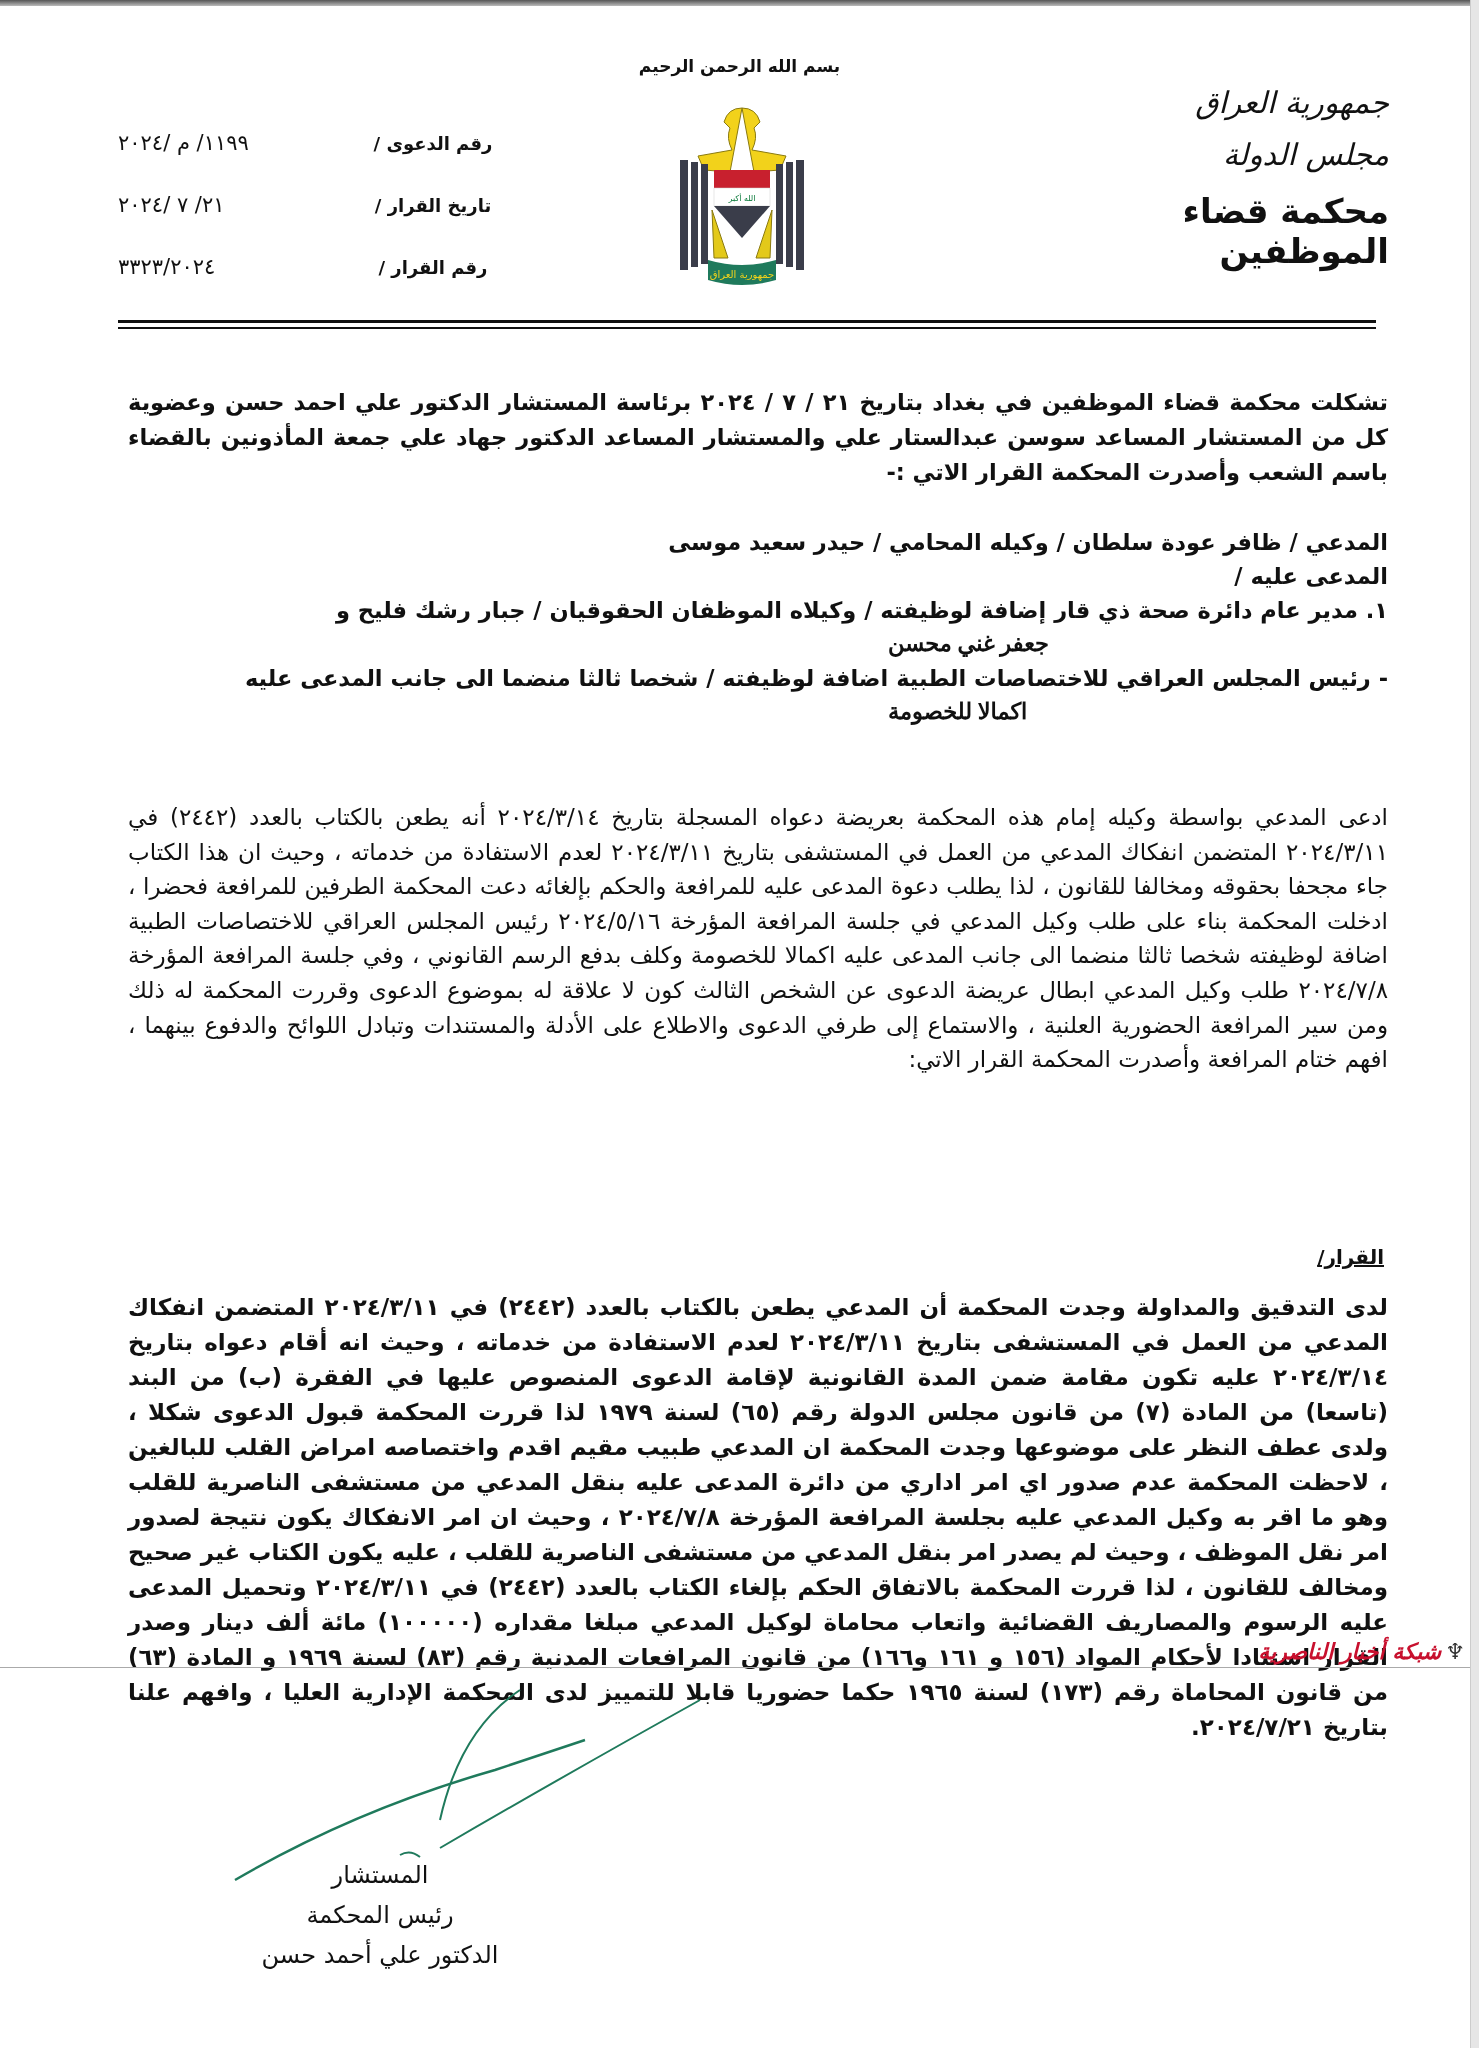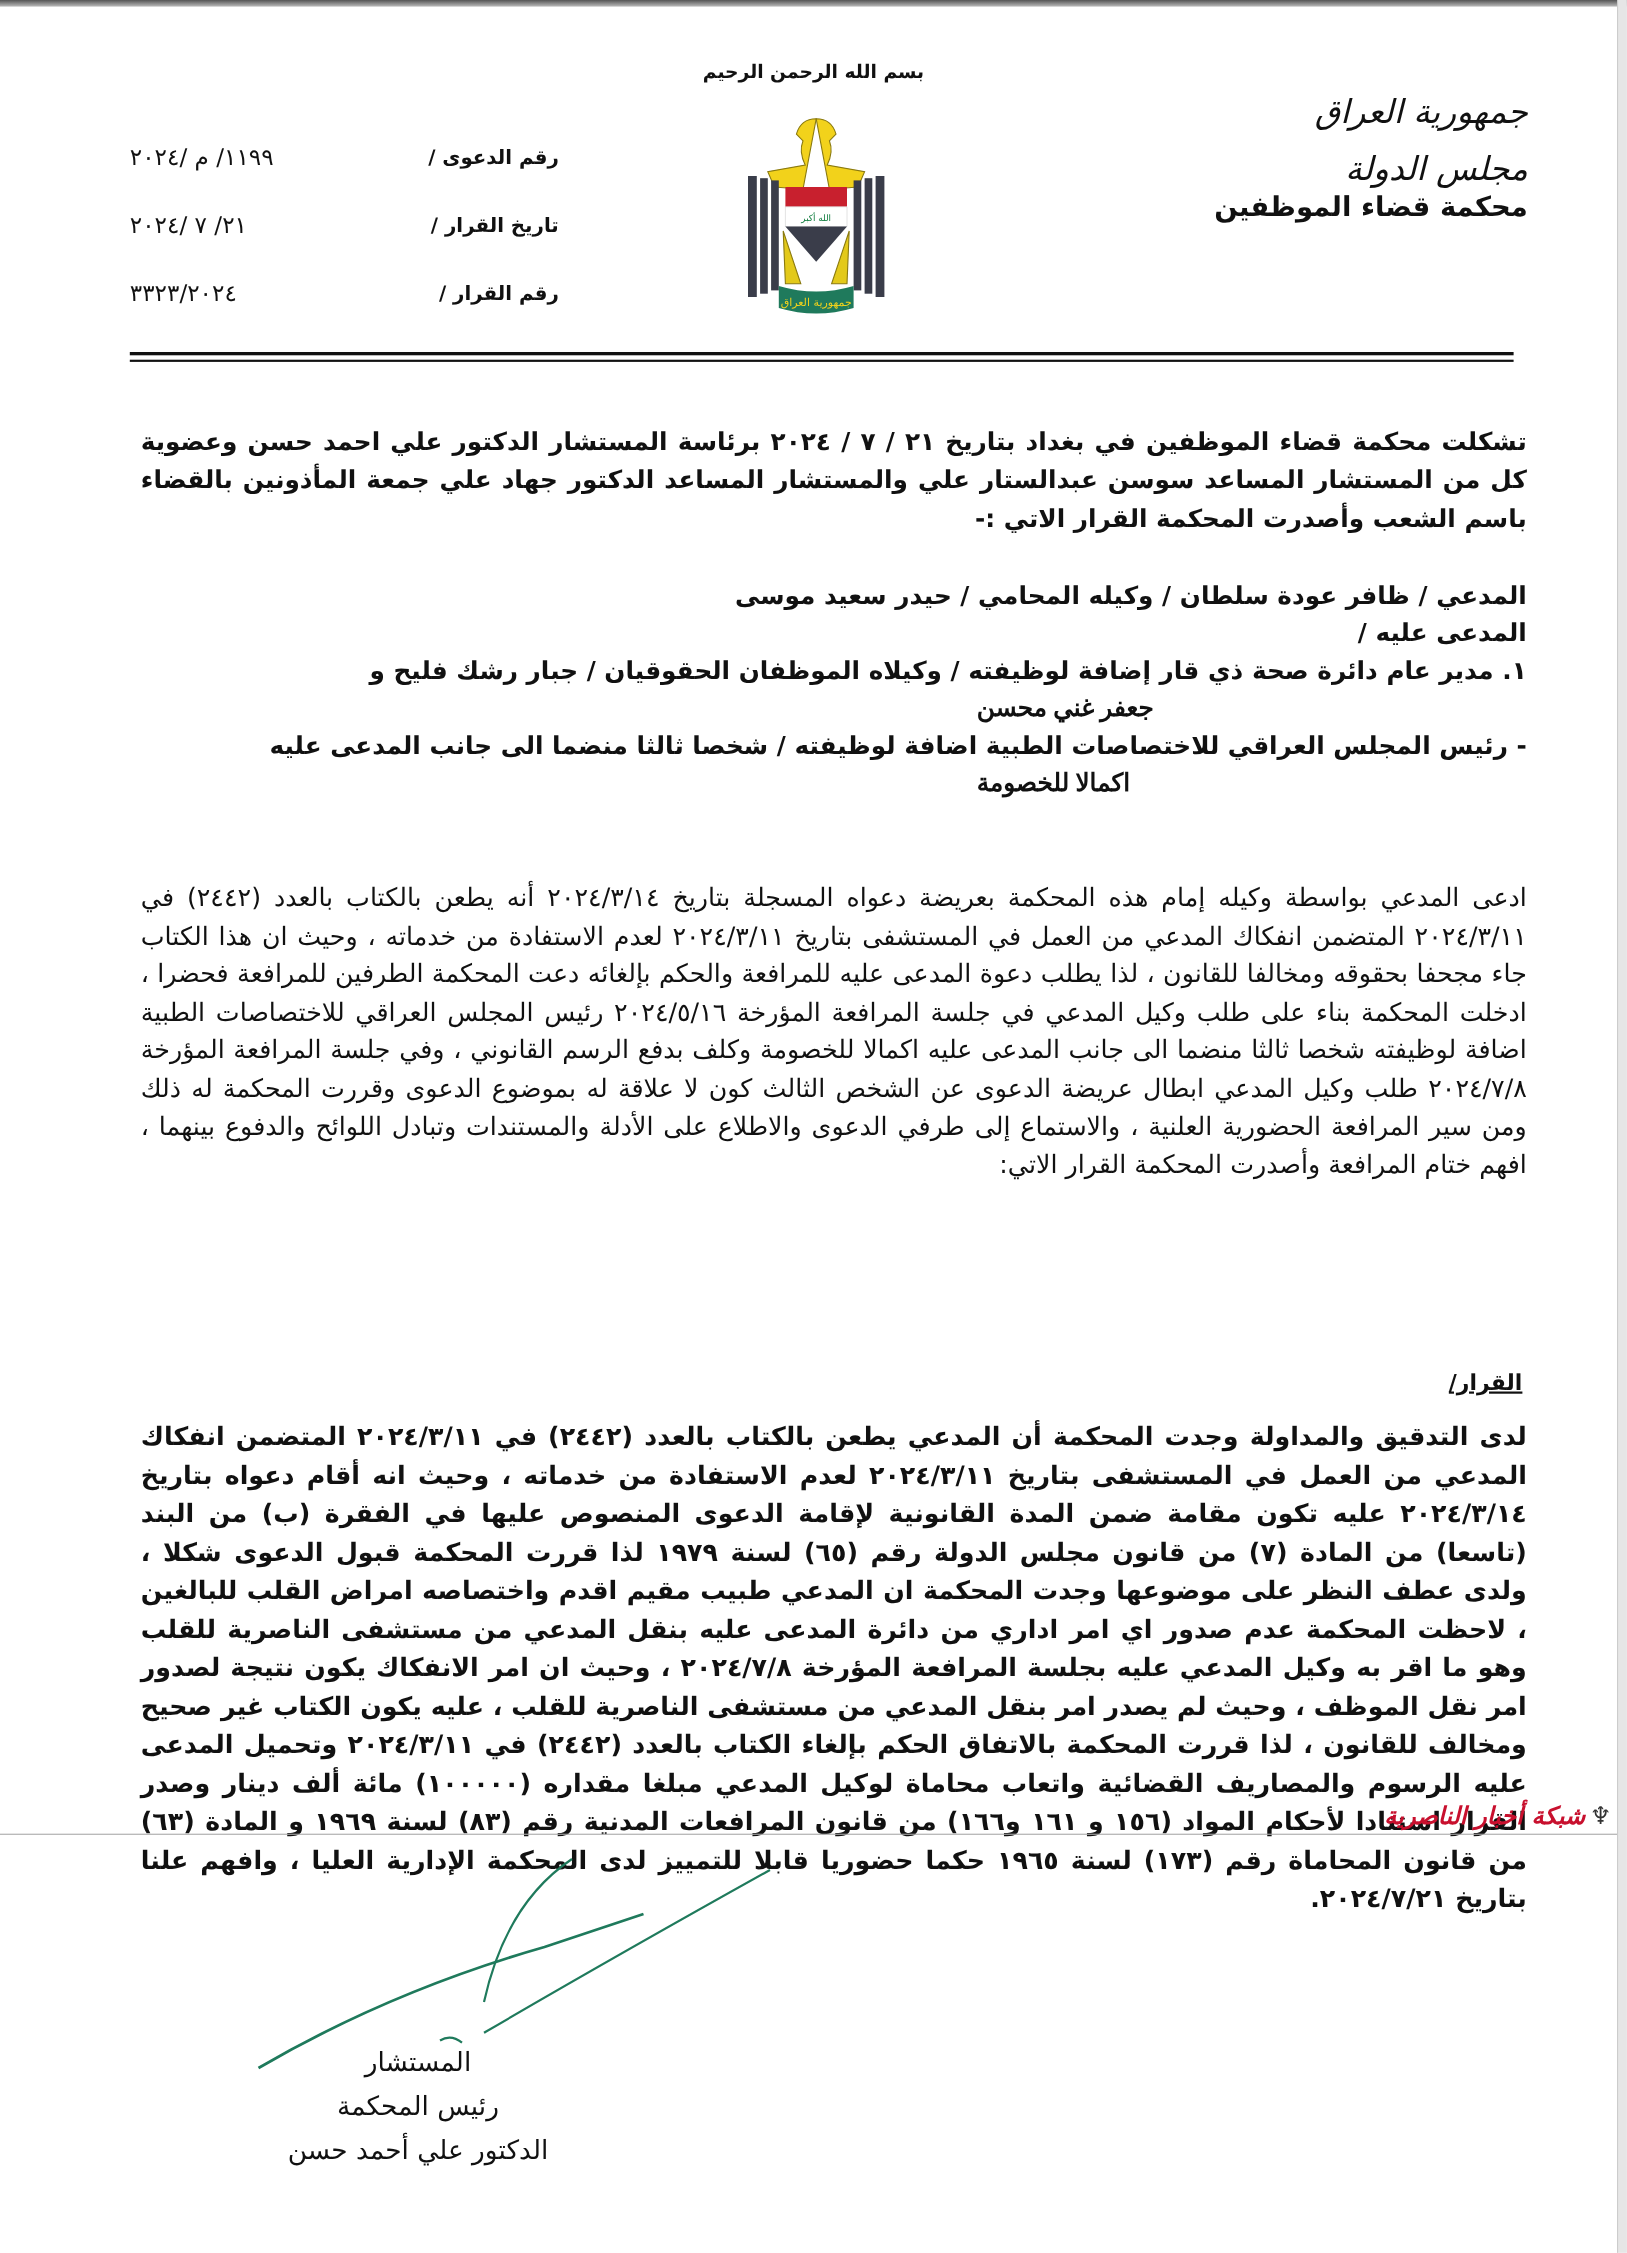--- a/index.html
+++ b/index.html
@@ -5,24 +5,24 @@
   html,body{margin:0;padding:0;background:#fff;}
   body{width:1479px;height:2048px;position:relative;overflow:hidden;font-family:"DejaVu Sans","Liberation Sans",sans-serif;color:#111;}
   .page{position:absolute;left:0;top:0;width:1479px;height:1676px;background:#fff;}
   .topline{position:absolute;left:0;top:0;width:1479px;height:6px;background:linear-gradient(#555,#bbb);}
   .rightedge{position:absolute;right:0;top:0;width:8px;height:2048px;background:#e6e6e6;border-left:1px solid #ccc;}
   .bottomline{position:absolute;left:0;bottom:8px;width:1470px;height:1px;background:#aaa;}
   .basmala{position:absolute;left:0;width:1479px;top:56px;text-align:center;font-weight:bold;font-size:17px;}
   .hdr-right{position:absolute;right:90px;top:85px;width:300px;text-align:right;direction:rtl;}
   .hdr-right .cal{font-family:"DejaVu Serif",serif;font-size:30px;font-style:italic;line-height:1.2;letter-spacing:1px;}
   .hdr-right .cal2{margin-top:16px;}
-  .hdr-right .court{font-weight:bold;font-size:25px;}
+  .hdr-right .court{font-weight:bold;font-size:34px;margin-top:18px;}
   .hdr-left{position:absolute;left:118px;top:112px;direction:rtl;}
   .meta-row{display:flex;flex-direction:row;align-items:center;height:62px;}
-  .meta-label{width:150px;text-align:right;font-weight:bold;font-size:18px;}
+  .meta-label{width:150px;text-align:center;font-weight:bold;font-size:18px;}
   .meta-val{width:200px;text-align:left;font-size:21px;padding-right:40px;}
   .emblem{position:absolute;left:672px;top:100px;width:140px;height:200px;}
   .rule{position:absolute;left:118px;top:320px;width:1258px;height:4px;border-top:3px solid #111;border-bottom:2px solid #111;}
   .body{position:absolute;left:116px;width:1260px;direction:rtl;text-align:justify;font-weight:bold;font-size:22.5px;line-height:35px;margin-left:12px;}
   .intro{top:385px;}
   .parties{top:525px;line-height:34px;}
   .parties .cont{padding-left:350px;text-align:left;width:500px;font-family:Liberation Serif, serif;}
   .para{top:800px;font-weight:normal;font-size:23px;line-height:34.6px;}
   .dec-title{position:absolute;right:95px;top:1245px;font-weight:bold;font-size:20px;text-decoration:underline;direction:rtl;}
   .decision{top:1290px;font-size:23px;line-height:35px;}

